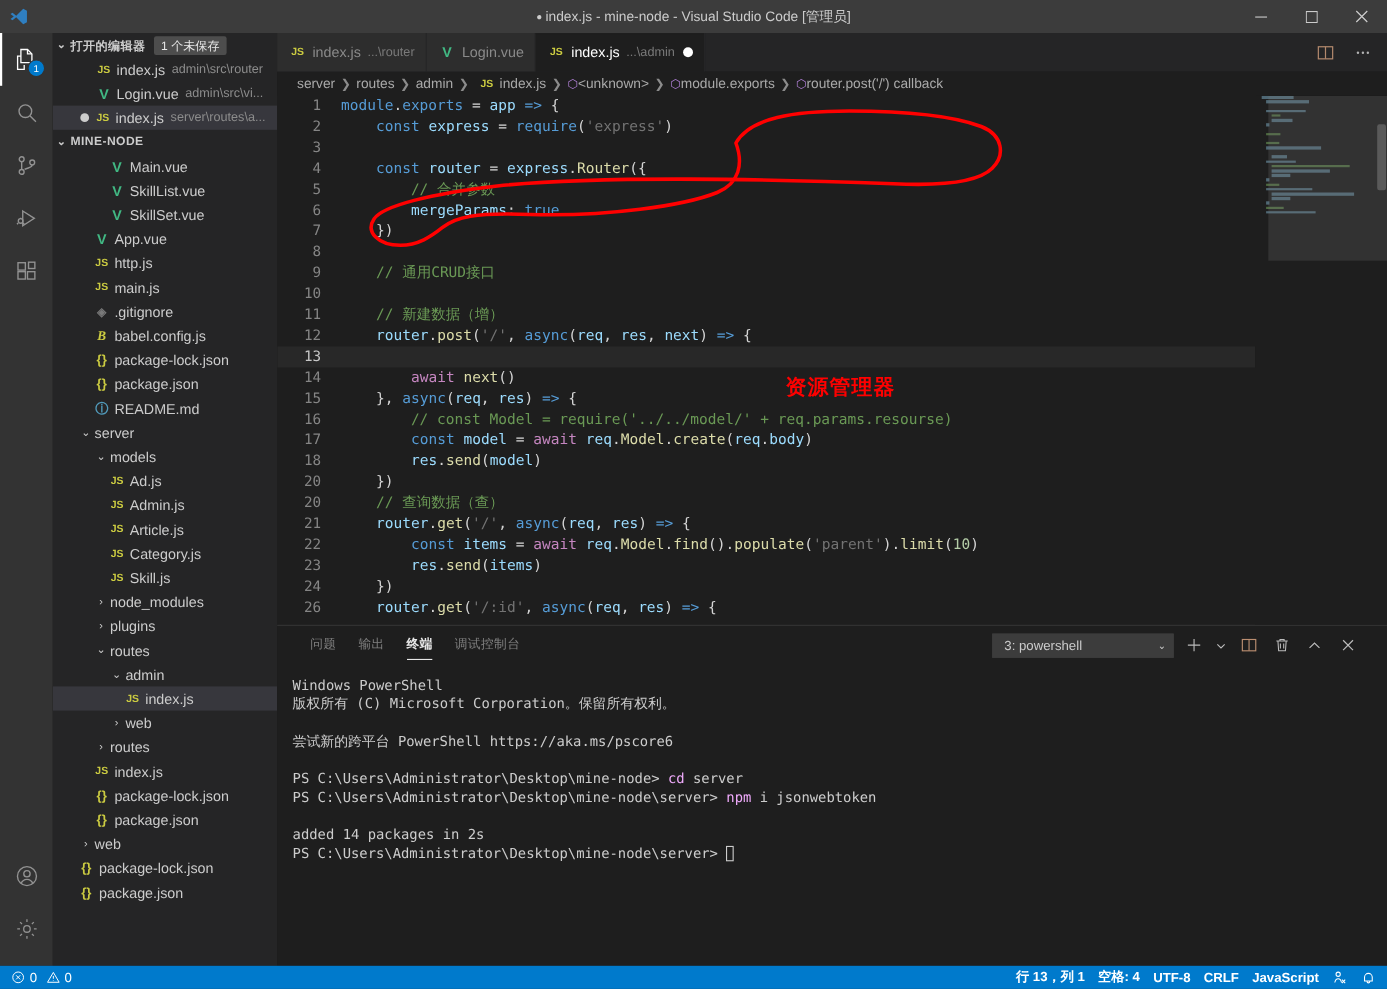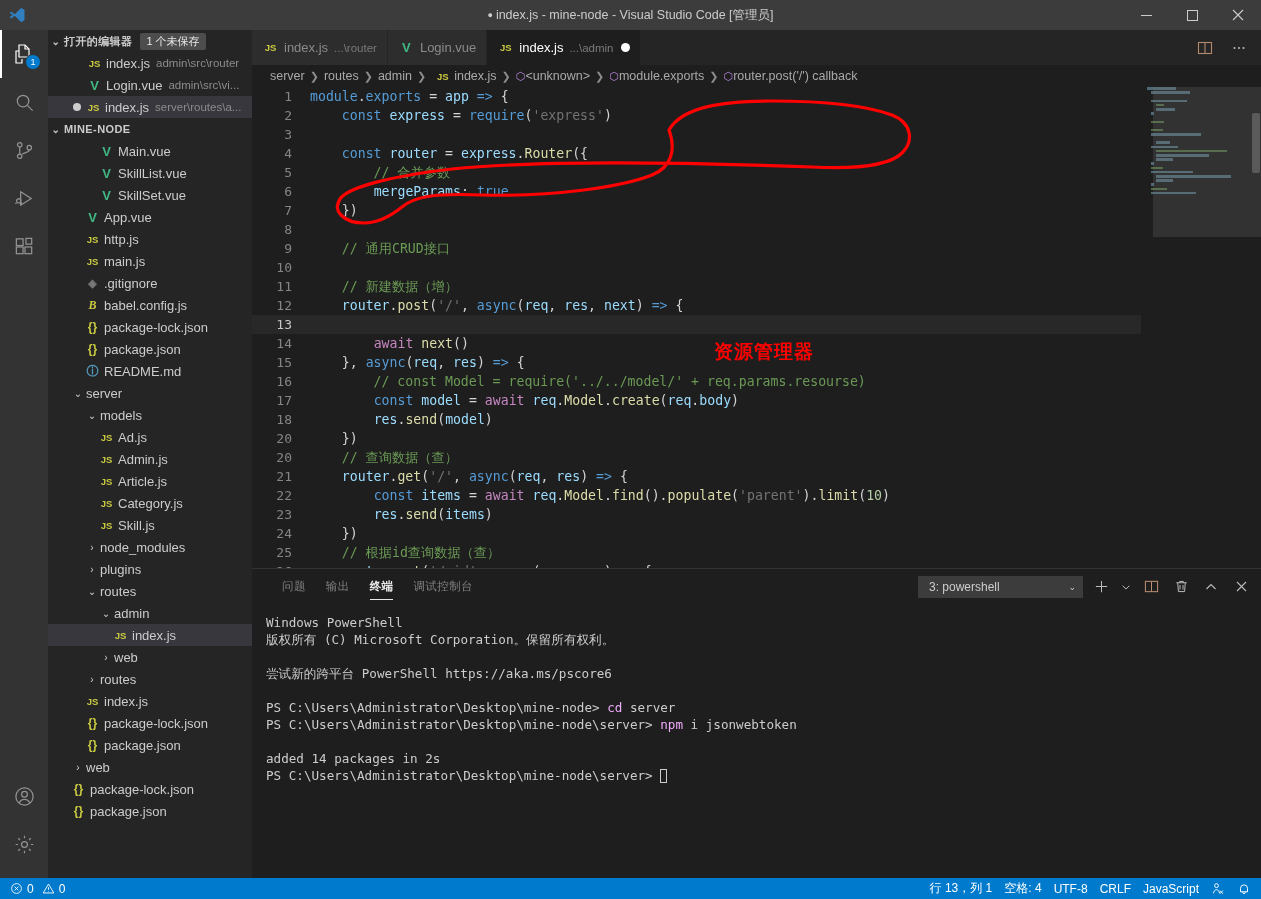--- a/index.html
+++ b/index.html
@@ -168,21 +168,21 @@
 
   
   .panel { height:310px; flex:0 0 310px; background:#1e1e1e; display:flex; flex-direction:column; border-top:1px solid #333; }
   .panel-head { height:35px; flex:0 0 35px; display:flex; align-items:center; padding-left:20px; }
   .ptab {
     font-size:11.5px; text-transform:uppercase; letter-spacing:.4px; color:#808080;
     padding:0 10px; height:35px; line-height:35px; cursor:pointer; position:relative;
   }
   .ptab.active { color:#e7e7e7;font-weight:bold; }
   .ptab.active::after { content:""; position:absolute; left:10px; right:10px; bottom:4px; height:1px; background:#e7e7e7; }
-  .panel-actions { margin-left:auto; display:flex; align-items:center; gap:6px; padding-right:8px; }
+  .panel-actions { margin-left:auto; display:flex; align-items:center; gap:6px; padding-right:24px; }
   .term-select {
     background:#3c3c3c; color:#cccccc; font-size:12px; height:22px;
     display:flex; align-items:center; padding:0 6px 0 10px; min-width:165px;
     border:1px solid #3c3c3c; cursor:pointer;
   }
   .term-select .chev { margin-left:auto; font-size:9px; color:#cccccc; }
   .pa-btn { width:24px; height:24px; display:flex; align-items:center; justify-content:center; cursor:pointer; opacity:.9; }
   .terminal {
     flex:1 1 auto; padding:10px 0 0 14px; overflow:hidden;
     font-family:"DejaVu Sans Mono","Liberation Mono",monospace;
@@ -190,21 +190,21 @@
   }
   .tm-yellow { color:#f0abfc; }
   .tm-caret { display:inline-block; width:7px; height:14px; border:1px solid #cccccc; vertical-align:-3px; }
 
   
   .statusbar {
     height:21px; flex:0 0 21px; background:#007acc; display:flex; align-items:center;
     font-size:12px; color:#ffffff; padding:0 4px;
   }
   .sb-item { padding:0 6px; height:21px; display:flex; align-items:center; gap:4px; cursor:pointer; white-space:nowrap; }
-  .sb-right { margin-left:auto; display:flex; align-items:center; }
+  .sb-right { margin-left:auto; display:flex; align-items:center;font-weight:bold; }
   svg { display:block; }
 </style>
 </head>
 <body>
 
 <div id="app">
 
   <div class="titlebar">
     <div class="vscode-logo">
       <svg width="18" height="18" viewBox="0 0 24 24">
@@ -524,21 +524,20 @@
             <div class="cline"><div class="gutter">15</div><div class="ctext"><span class="t-punct"> </span><span class="t-punct"> </span><span class="t-punct"> </span><span class="t-punct"> </span><span class="t-punct">}</span><span class="t-punct">,</span><span class="t-punct"> </span><span class="t-kw">async</span><span class="t-punct">(</span><span class="t-var">req</span><span class="t-punct">,</span><span class="t-punct"> </span><span class="t-var">res</span><span class="t-punct">)</span><span class="t-punct"> </span><span class="t-arrow">=&gt;</span><span class="t-punct"> </span><span class="t-punct">{</span></div></div>
             <div class="cline"><div class="gutter">16</div><div class="ctext">        <span class="t-cmt">// const Model = require('../../model/' + req.params.resourse)</span></div></div>
             <div class="cline"><div class="gutter">17</div><div class="ctext"><span class="t-punct"> </span><span class="t-punct"> </span><span class="t-punct"> </span><span class="t-punct"> </span><span class="t-punct"> </span><span class="t-punct"> </span><span class="t-punct"> </span><span class="t-punct"> </span><span class="t-kw">const</span><span class="t-punct"> </span><span class="t-var">model</span><span class="t-punct"> </span><span class="t-punct">=</span><span class="t-punct"> </span><span class="t-kwp">await</span><span class="t-punct"> </span><span class="t-var">req</span><span class="t-punct">.</span><span class="t-fn">Model</span><span class="t-punct">.</span><span class="t-fn">create</span><span class="t-punct">(</span><span class="t-var">req</span><span class="t-punct">.</span><span class="t-var">body</span><span class="t-punct">)</span></div></div>
             <div class="cline"><div class="gutter">18</div><div class="ctext"><span class="t-punct"> </span><span class="t-punct"> </span><span class="t-punct"> </span><span class="t-punct"> </span><span class="t-punct"> </span><span class="t-punct"> </span><span class="t-punct"> </span><span class="t-punct"> </span><span class="t-var">res</span><span class="t-punct">.</span><span class="t-fn">send</span><span class="t-punct">(</span><span class="t-var">model</span><span class="t-punct">)</span></div></div>
             <div class="cline"><div class="gutter">20</div><div class="ctext"><span class="t-punct"> </span><span class="t-punct"> </span><span class="t-punct"> </span><span class="t-punct"> </span><span class="t-punct">}</span><span class="t-punct">)</span></div></div>
             <div class="cline"><div class="gutter">20</div><div class="ctext">    <span class="t-cmt">// 查询数据（查）</span></div></div>
             <div class="cline"><div class="gutter">21</div><div class="ctext"><span class="t-punct"> </span><span class="t-punct"> </span><span class="t-punct"> </span><span class="t-punct"> </span><span class="t-var">router</span><span class="t-punct">.</span><span class="t-fn">get</span><span class="t-punct">(</span><span class="t-str">'/'</span><span class="t-punct">,</span><span class="t-punct"> </span><span class="t-kw">async</span><span class="t-punct">(</span><span class="t-var">req</span><span class="t-punct">,</span><span class="t-punct"> </span><span class="t-var">res</span><span class="t-punct">)</span><span class="t-punct"> </span><span class="t-arrow">=&gt;</span><span class="t-punct"> </span><span class="t-punct">{</span></div></div>
             <div class="cline"><div class="gutter">22</div><div class="ctext"><span class="t-punct"> </span><span class="t-punct"> </span><span class="t-punct"> </span><span class="t-punct"> </span><span class="t-punct"> </span><span class="t-punct"> </span><span class="t-punct"> </span><span class="t-punct"> </span><span class="t-kw">const</span><span class="t-punct"> </span><span class="t-var">items</span><span class="t-punct"> </span><span class="t-punct">=</span><span class="t-punct"> </span><span class="t-kwp">await</span><span class="t-punct"> </span><span class="t-var">req</span><span class="t-punct">.</span><span class="t-fn">Model</span><span class="t-punct">.</span><span class="t-fn">find</span><span class="t-punct">(</span><span class="t-punct">)</span><span class="t-punct">.</span><span class="t-fn">populate</span><span class="t-punct">(</span><span class="t-str">'parent'</span><span class="t-punct">)</span><span class="t-punct">.</span><span class="t-fn">limit</span><span class="t-punct">(</span><span class="t-num">10</span><span class="t-punct">)</span></div></div>
             <div class="cline"><div class="gutter">23</div><div class="ctext"><span class="t-punct"> </span><span class="t-punct"> </span><span class="t-punct"> </span><span class="t-punct"> </span><span class="t-punct"> </span><span class="t-punct"> </span><span class="t-punct"> </span><span class="t-punct"> </span><span class="t-var">res</span><span class="t-punct">.</span><span class="t-fn">send</span><span class="t-punct">(</span><span class="t-var">items</span><span class="t-punct">)</span></div></div>
             <div class="cline"><div class="gutter">24</div><div class="ctext"><span class="t-punct"> </span><span class="t-punct"> </span><span class="t-punct"> </span><span class="t-punct"> </span><span class="t-punct">}</span><span class="t-punct">)</span></div></div>
-            <div class="cline"><div class="gutter">25</div><div class="ctext">    <span class="t-cmt">// 根据id查询数据（查）</span></div></div>
             <div class="cline"><div class="gutter">26</div><div class="ctext"><span class="t-punct"> </span><span class="t-punct"> </span><span class="t-punct"> </span><span class="t-punct"> </span><span class="t-var">router</span><span class="t-punct">.</span><span class="t-fn">get</span><span class="t-punct">(</span><span class="t-str">'/:id'</span><span class="t-punct">,</span><span class="t-punct"> </span><span class="t-kw">async</span><span class="t-punct">(</span><span class="t-var">req</span><span class="t-punct">,</span><span class="t-punct"> </span><span class="t-var">res</span><span class="t-punct">)</span><span class="t-punct"> </span><span class="t-arrow">=&gt;</span><span class="t-punct"> </span><span class="t-punct">{</span></div></div>
           </div>
 
         <div class="annotation">
           <svg width="900" height="320" viewBox="0 0 900 320" style="position:absolute;left:0;top:0;">
             <path d="M417 43 C430 20, 470 14, 520 14 C560 14, 610 17, 640 28
                      C660 36, 662 54, 650 66 C636 80, 600 82, 560 80
                      C450 76, 300 72, 200 82 C140 89, 96 100, 88 112
                      C80 124, 92 136, 112 136 C128 136, 140 128, 150 120
                      C162 110, 180 106, 230 108 C300 110, 370 100, 400 88

